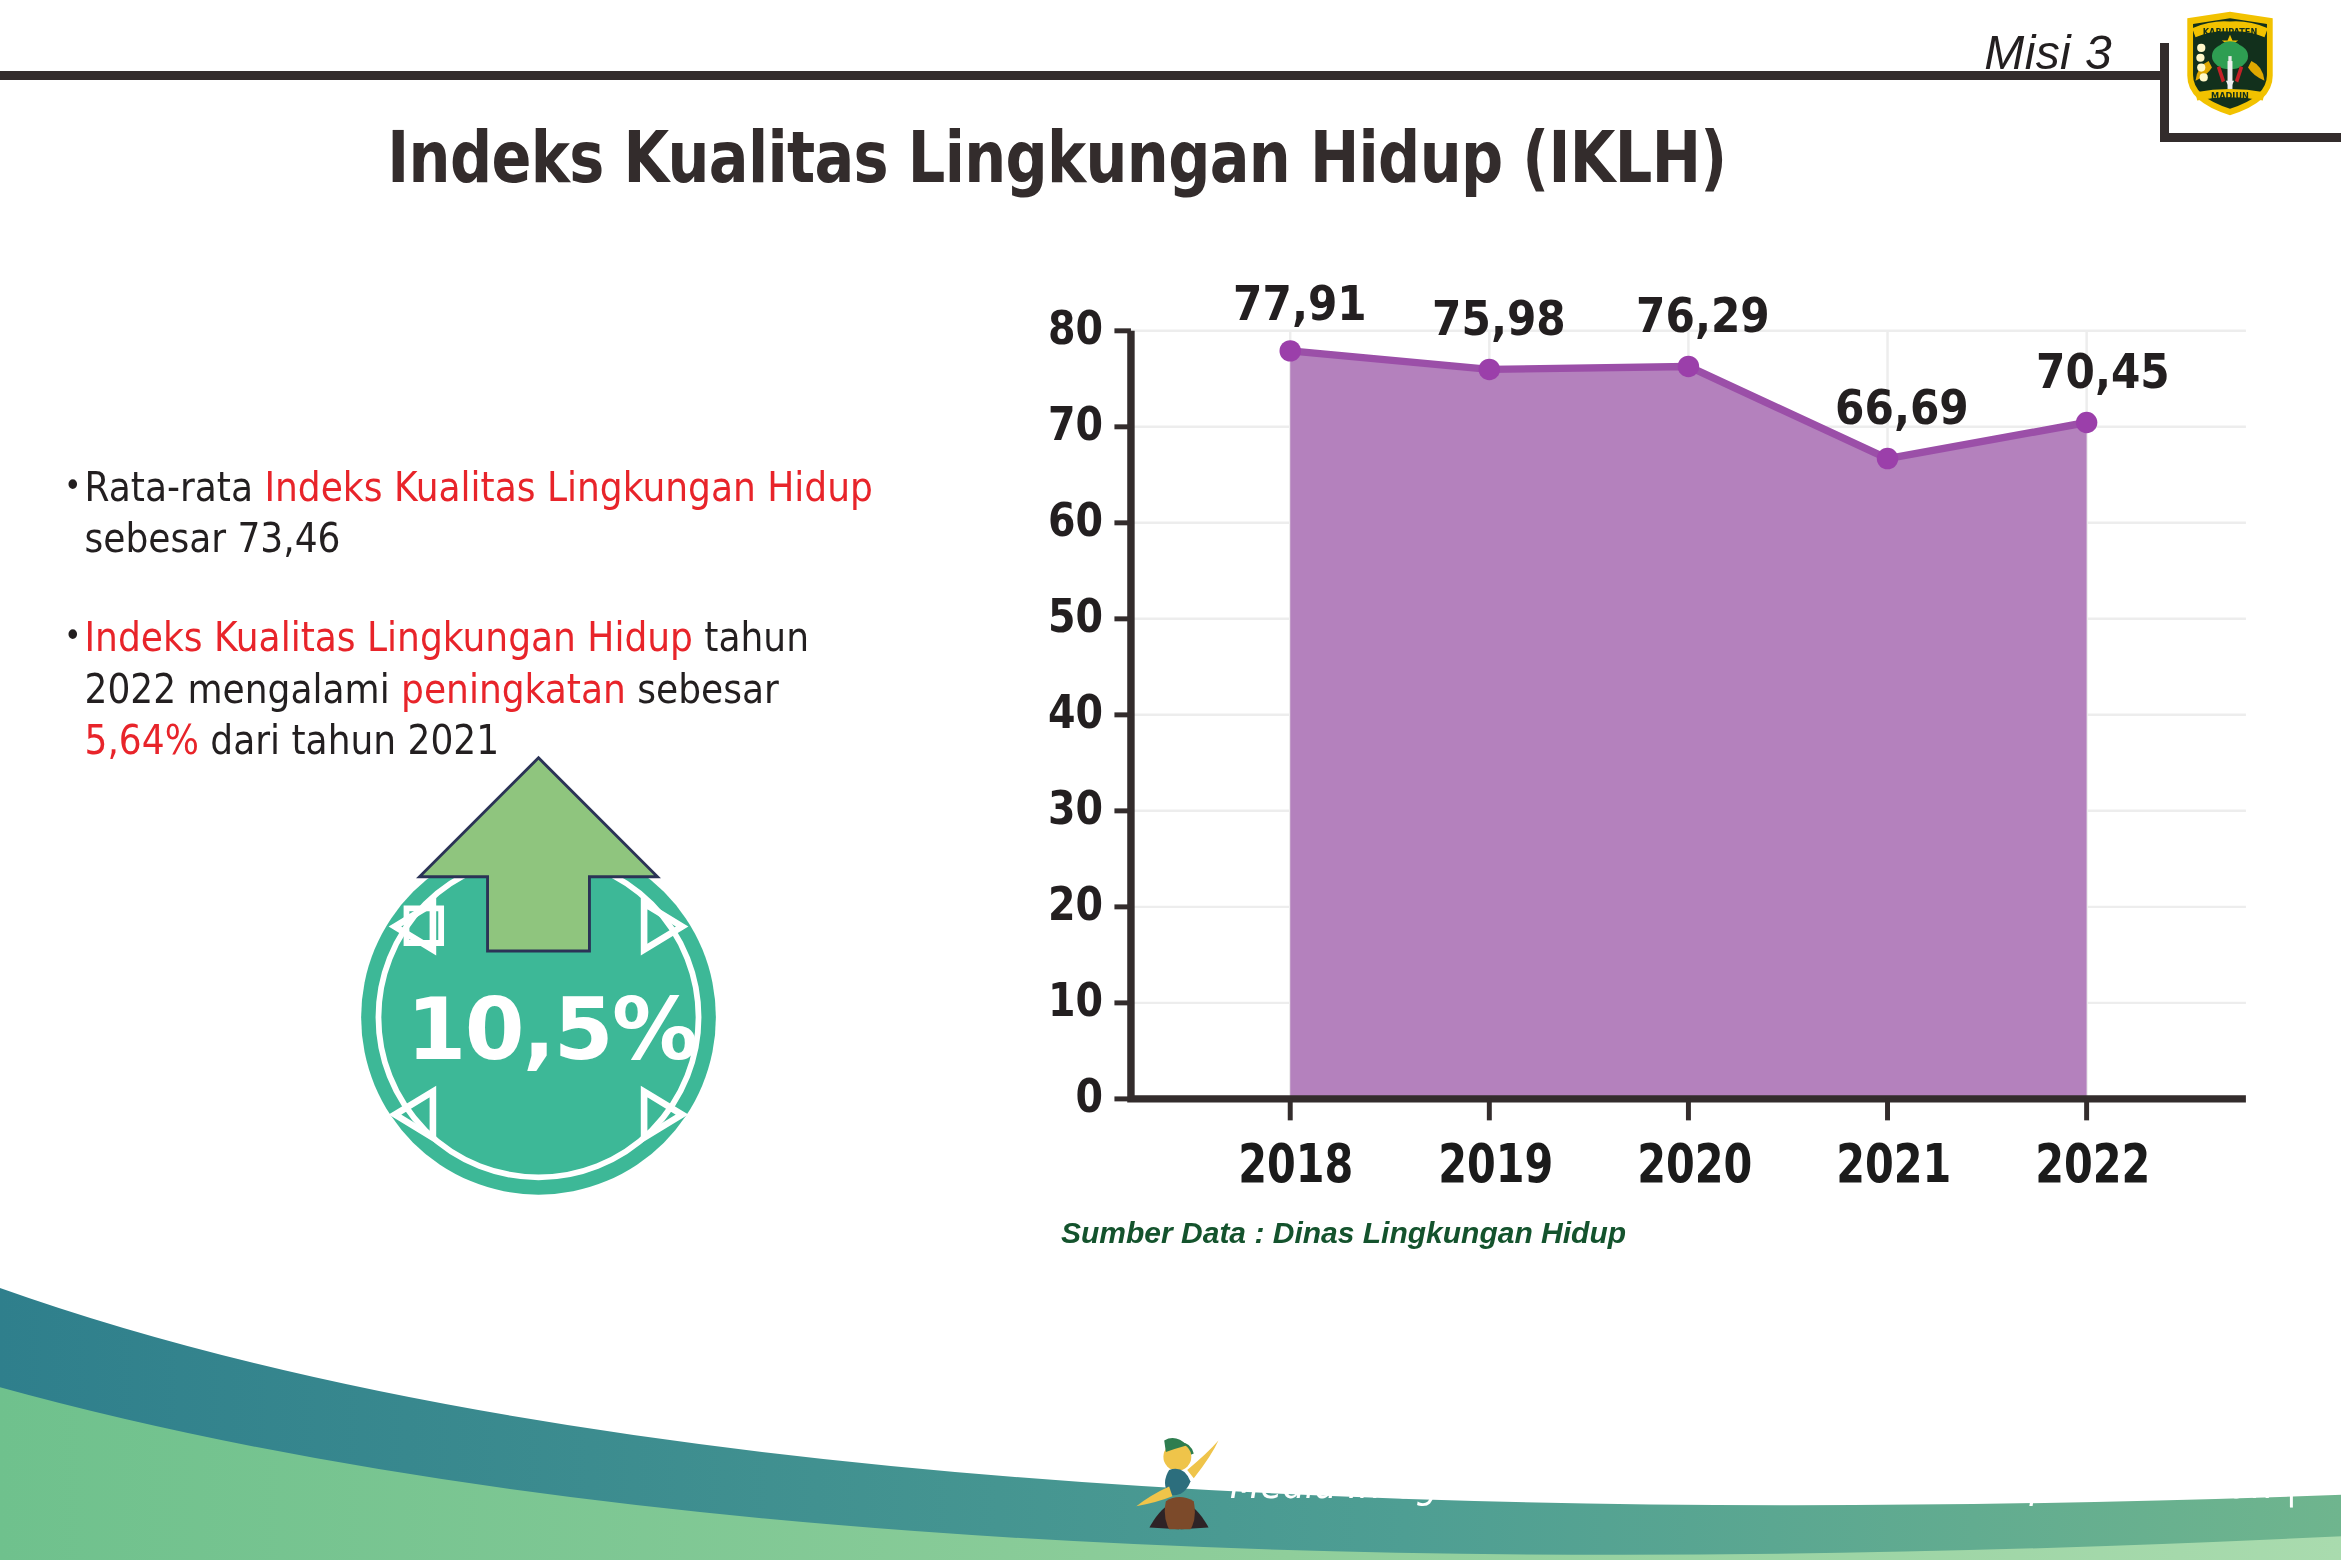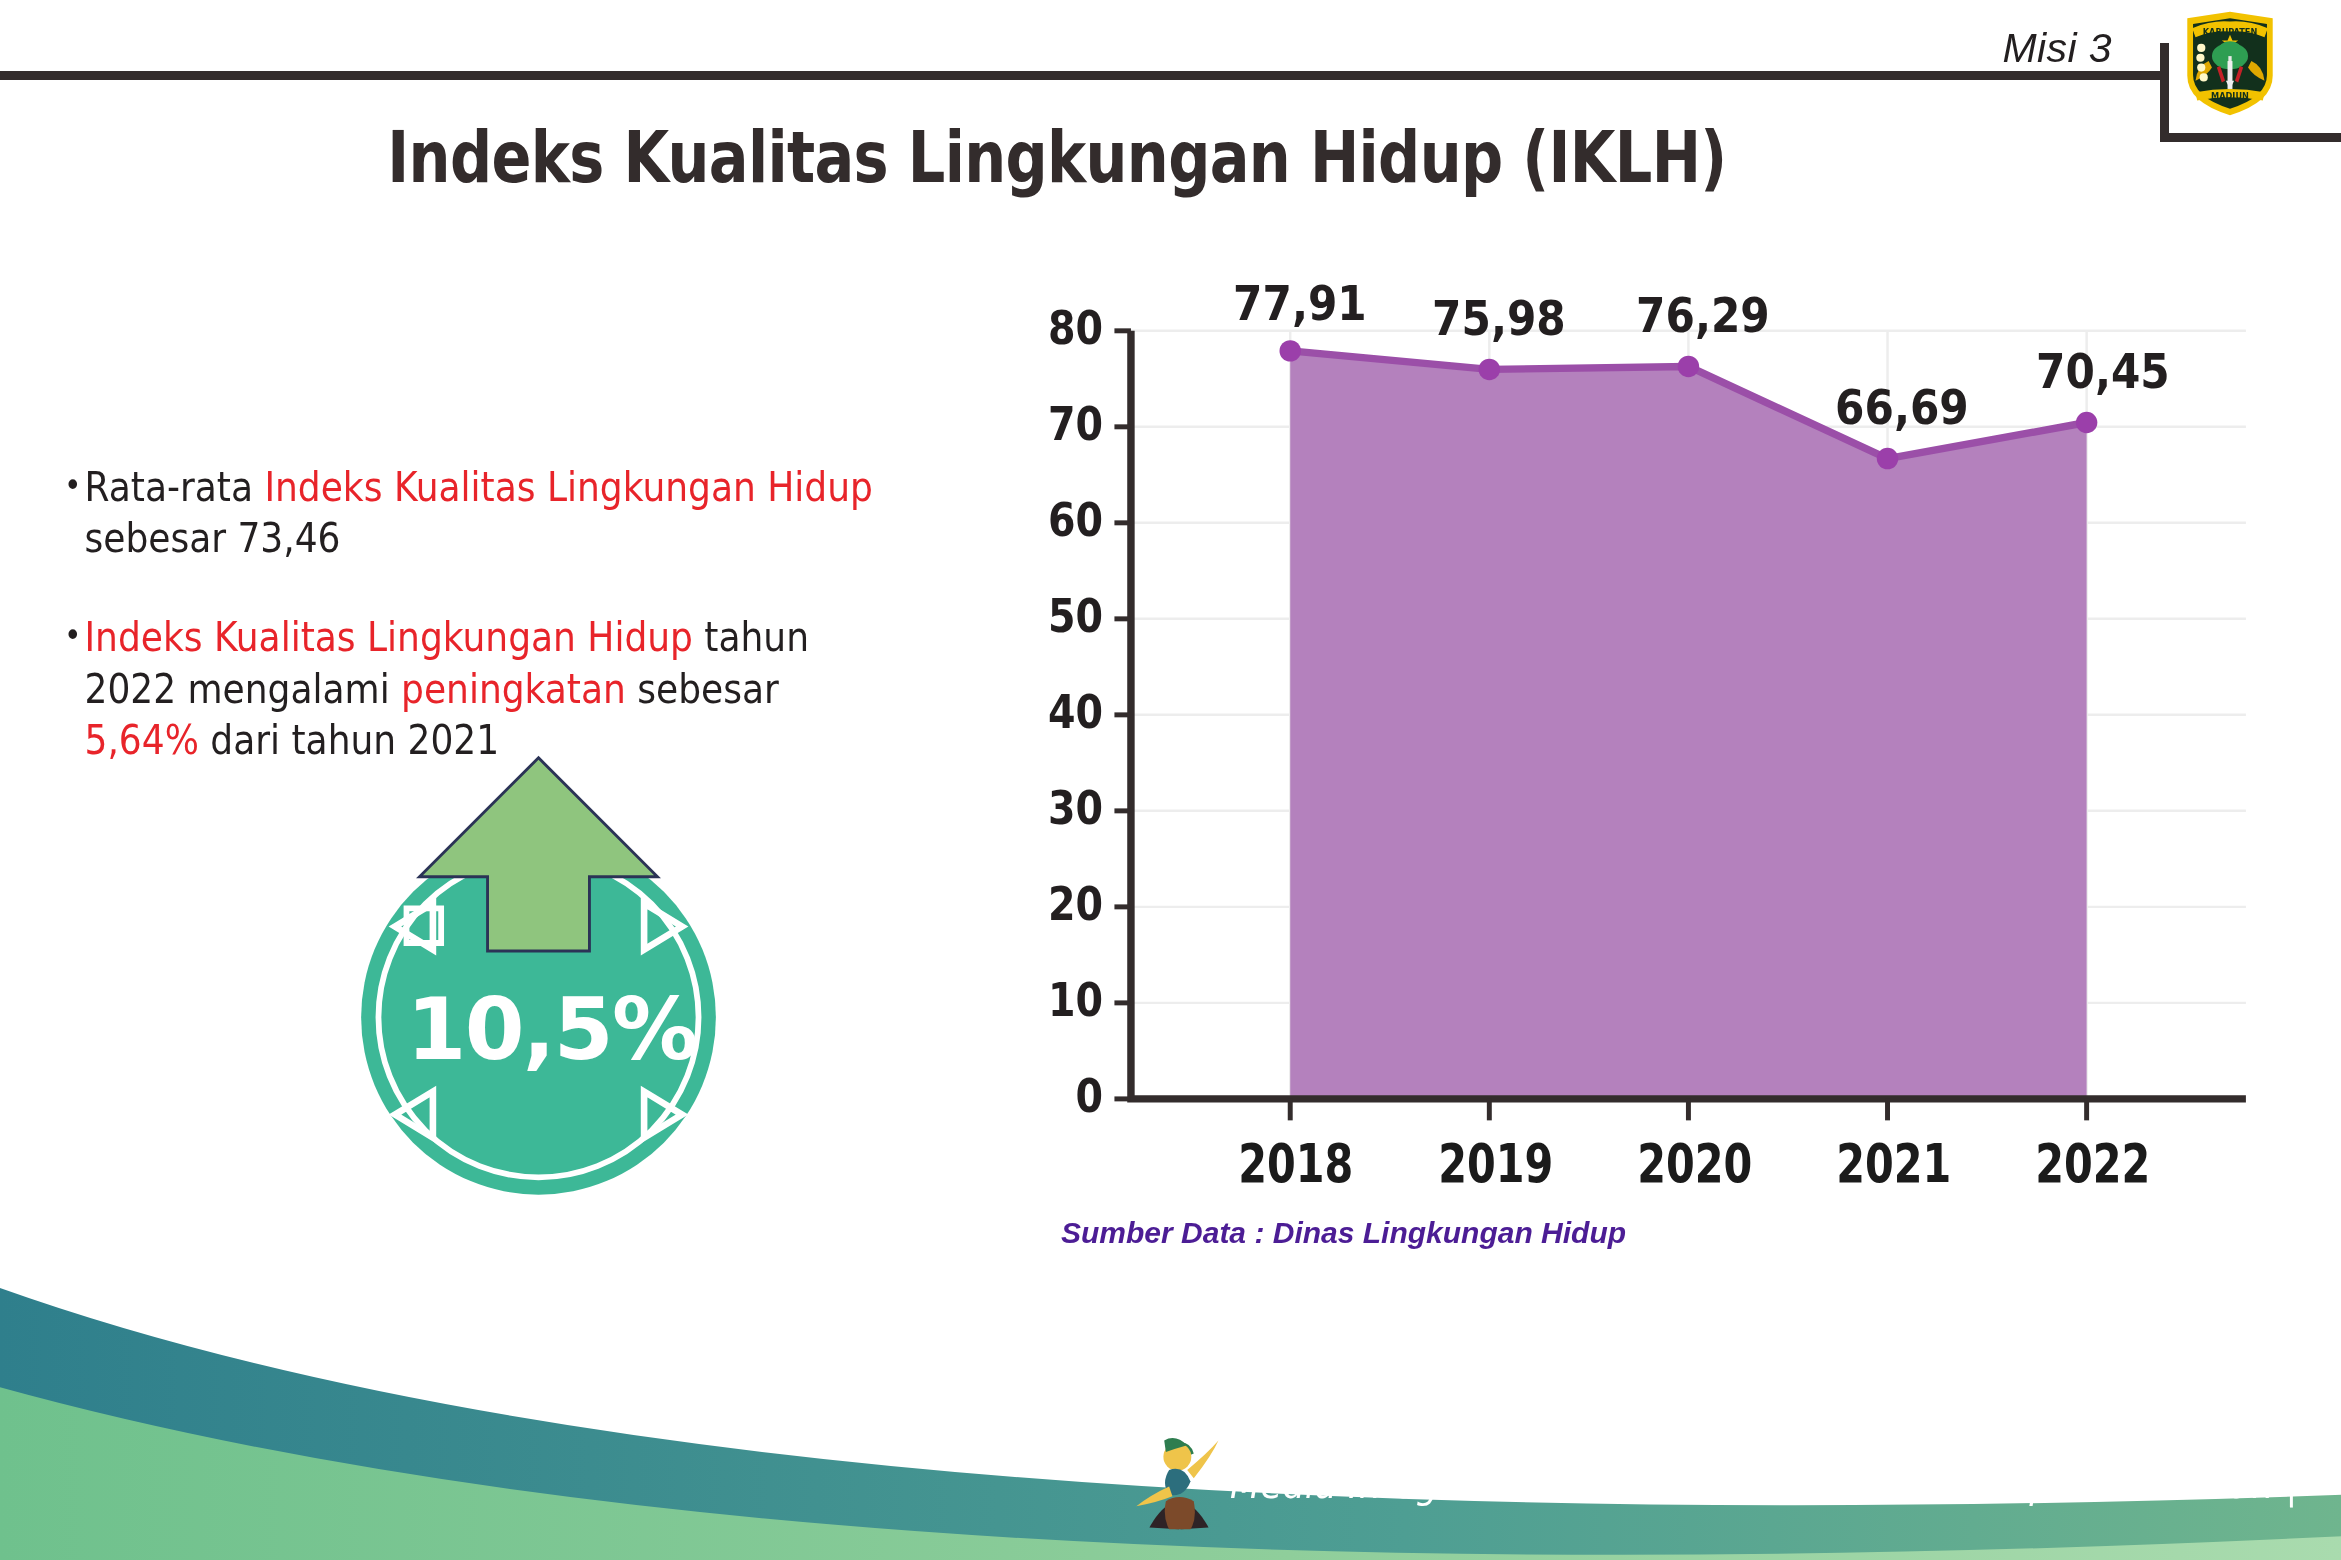--- a/index.html
+++ b/index.html
@@ -40,21 +40,21 @@
     width: 190px;
     height: 9px;
     background: #332C2C;
   }
   .misi-label {
     position: absolute;
     right: 230px;
     top: 25px;
     font-family: "Liberation Sans", sans-serif;
     font-style: italic;
-    font-size: 41px;
+    font-size: 48px;
     color: #231f20;
     letter-spacing: 0.4px;
     white-space: nowrap;
   }
   .emblem {
     position: absolute;
     left: 2184px;
     top: 10px;
     width: 92px;
     height: 107px;
@@ -165,21 +165,21 @@
     white-space: nowrap;
   }
   .source-note {
     position: absolute;
     left: 1061px;
     top: 1216px;
     font-family: "Liberation Sans", sans-serif;
     font-weight: bold;
     font-style: italic;
     font-size: 30px;
-    color: #4c1d95;
+    color: #14532d;
     white-space: nowrap;
   }
 
   
   .footer {
     position: absolute;
     left: 0;
     bottom: 0;
     width: 2342px;
     height: 273px;

